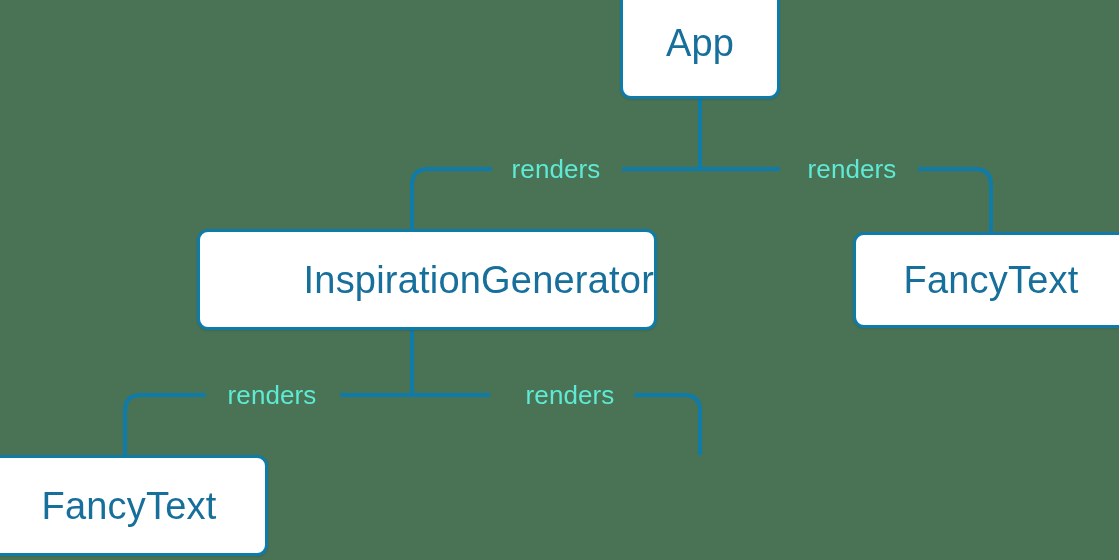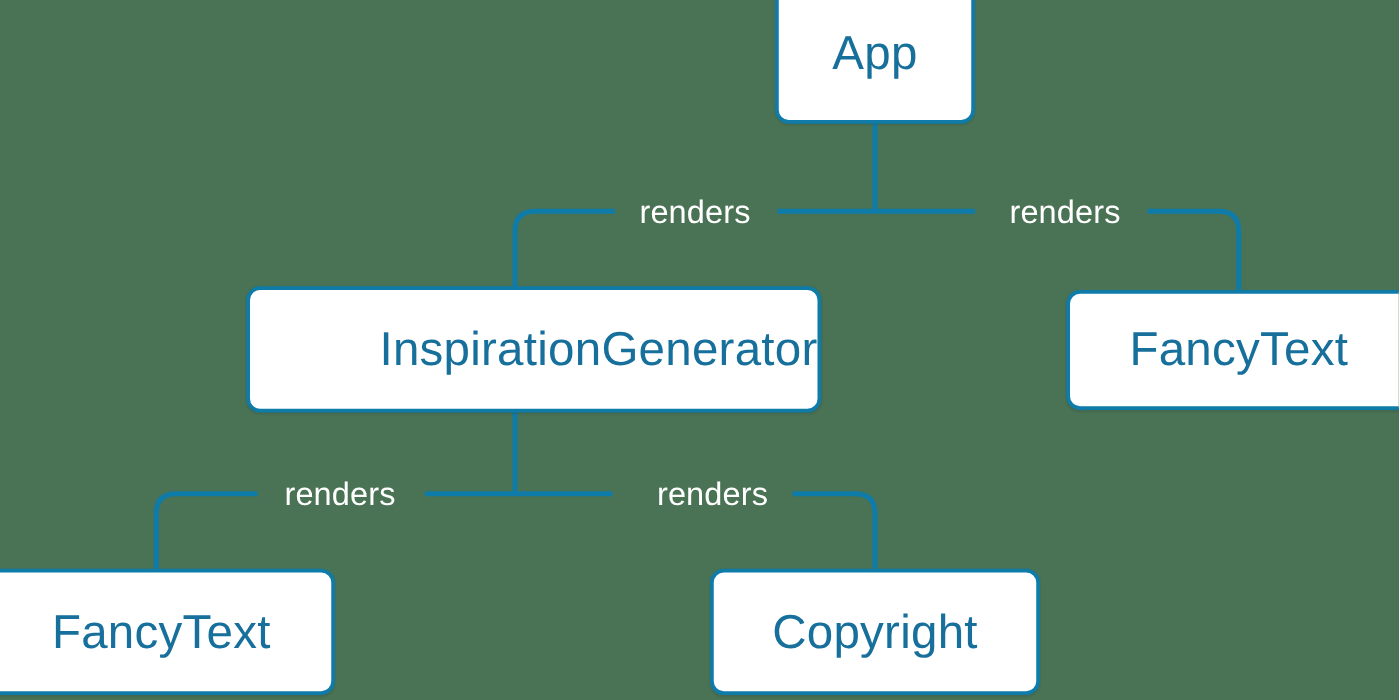--- a/index.html
+++ b/index.html
@@ -42,21 +42,21 @@
     letter-spacing: 0.2px;
     white-space: nowrap;
     box-shadow: 0 1px 2px rgba(0,0,0,0.10);
   }
   .node-label {
     display: block;
     line-height: 1;
   }
   .edge-label {
     position: absolute;
-    color: #ffffff;
+    color: #5eead4;
     font-size: 26px;
     font-weight: 500;
     letter-spacing: 0.1px;
     white-space: nowrap;
     line-height: 1;
     transform: translate(-50%, -50%);
   }
 </style>
 </head>
 <body>
@@ -93,23 +93,20 @@
   </div>
 
   <div class="node" style="left:853px; top:232px; width:276px; height:96px;">
     <span class="node-label">FancyText</span>
   </div>
 
   <div class="node" style="left:-10px; top:455px; width:278px; height:101px;">
     <span class="node-label">FancyText</span>
   </div>
 
-  <div class="node" style="left:568px; top:455px; width:264px; height:101px;">
-    <span class="node-label">Copyright</span>
-  </div>
 
   <div class="edge-label" style="left:556px; top:169px;">renders</div>
 
   <div class="edge-label" style="left:852px; top:169px;">renders</div>
 
   <div class="edge-label" style="left:272px; top:395px;">renders</div>
 
   <div class="edge-label" style="left:570px; top:395px;">renders</div>
 
 </div>

